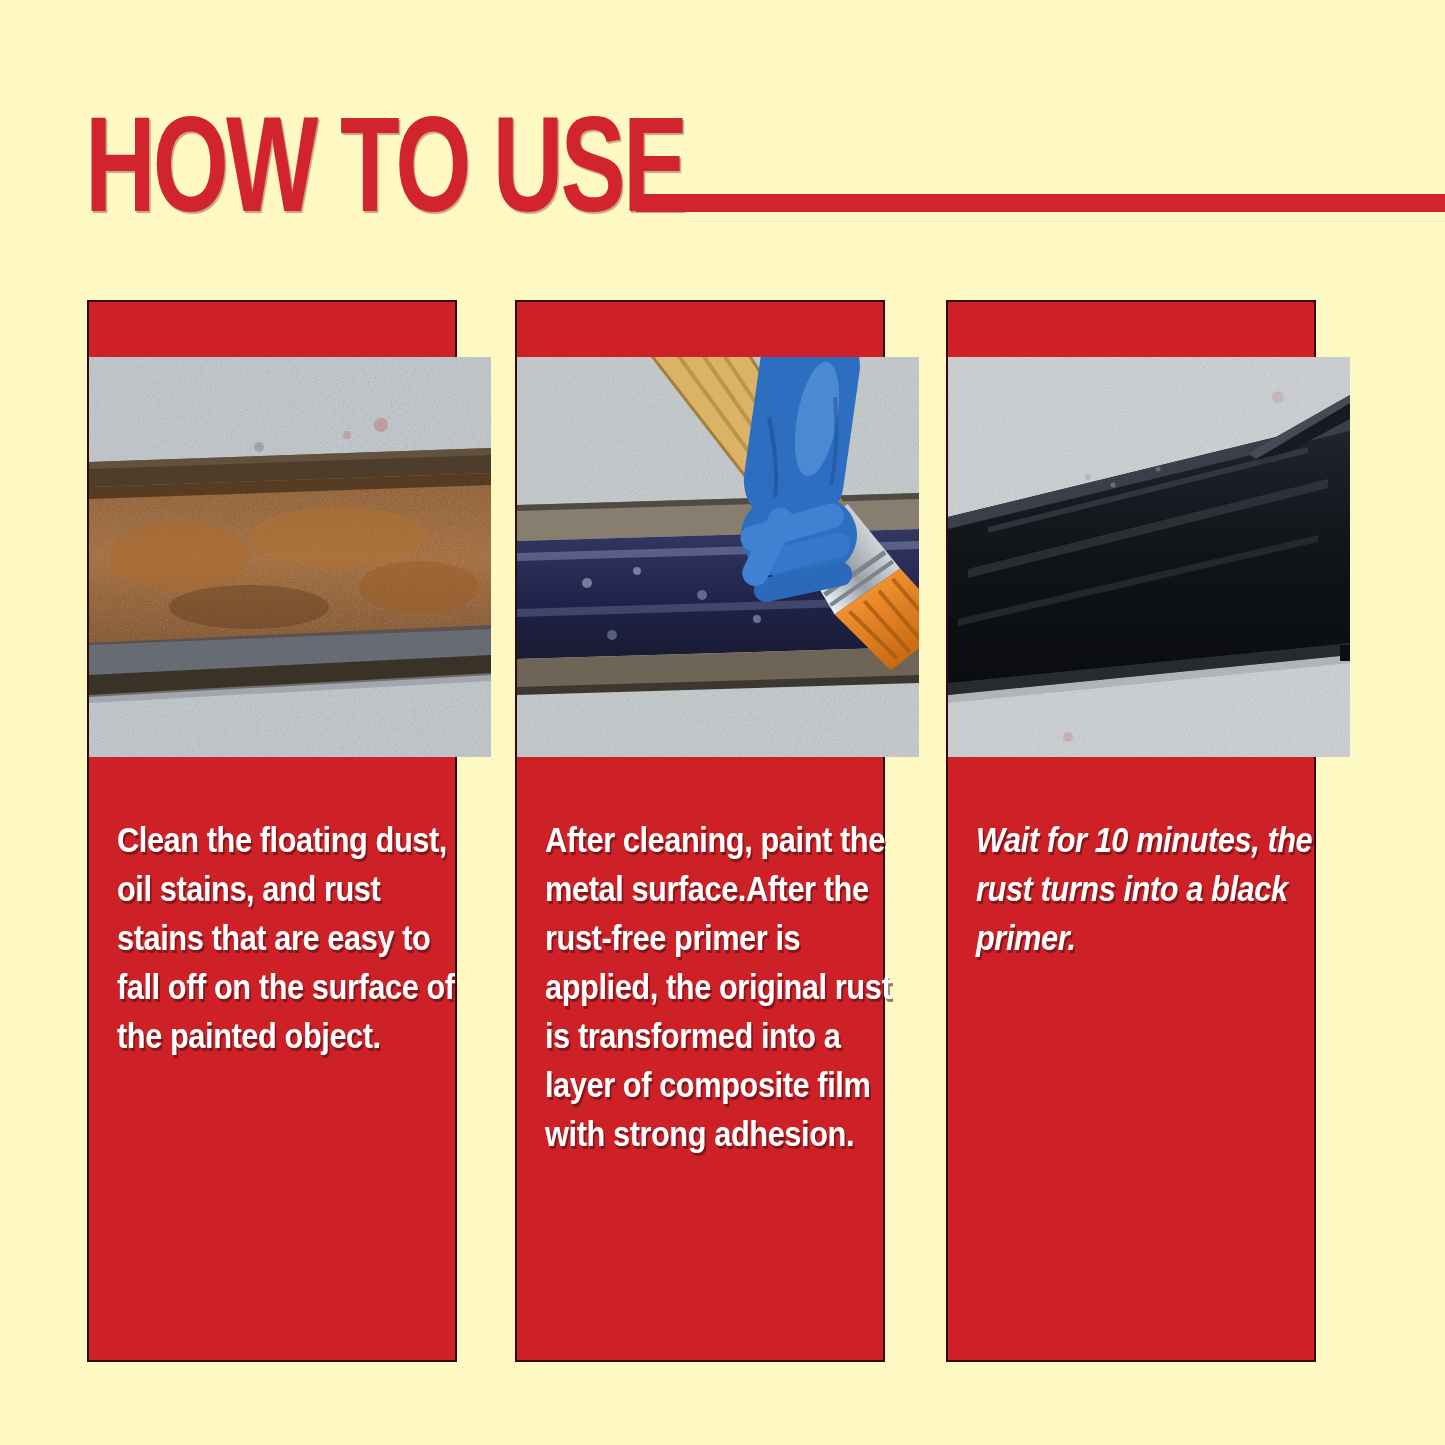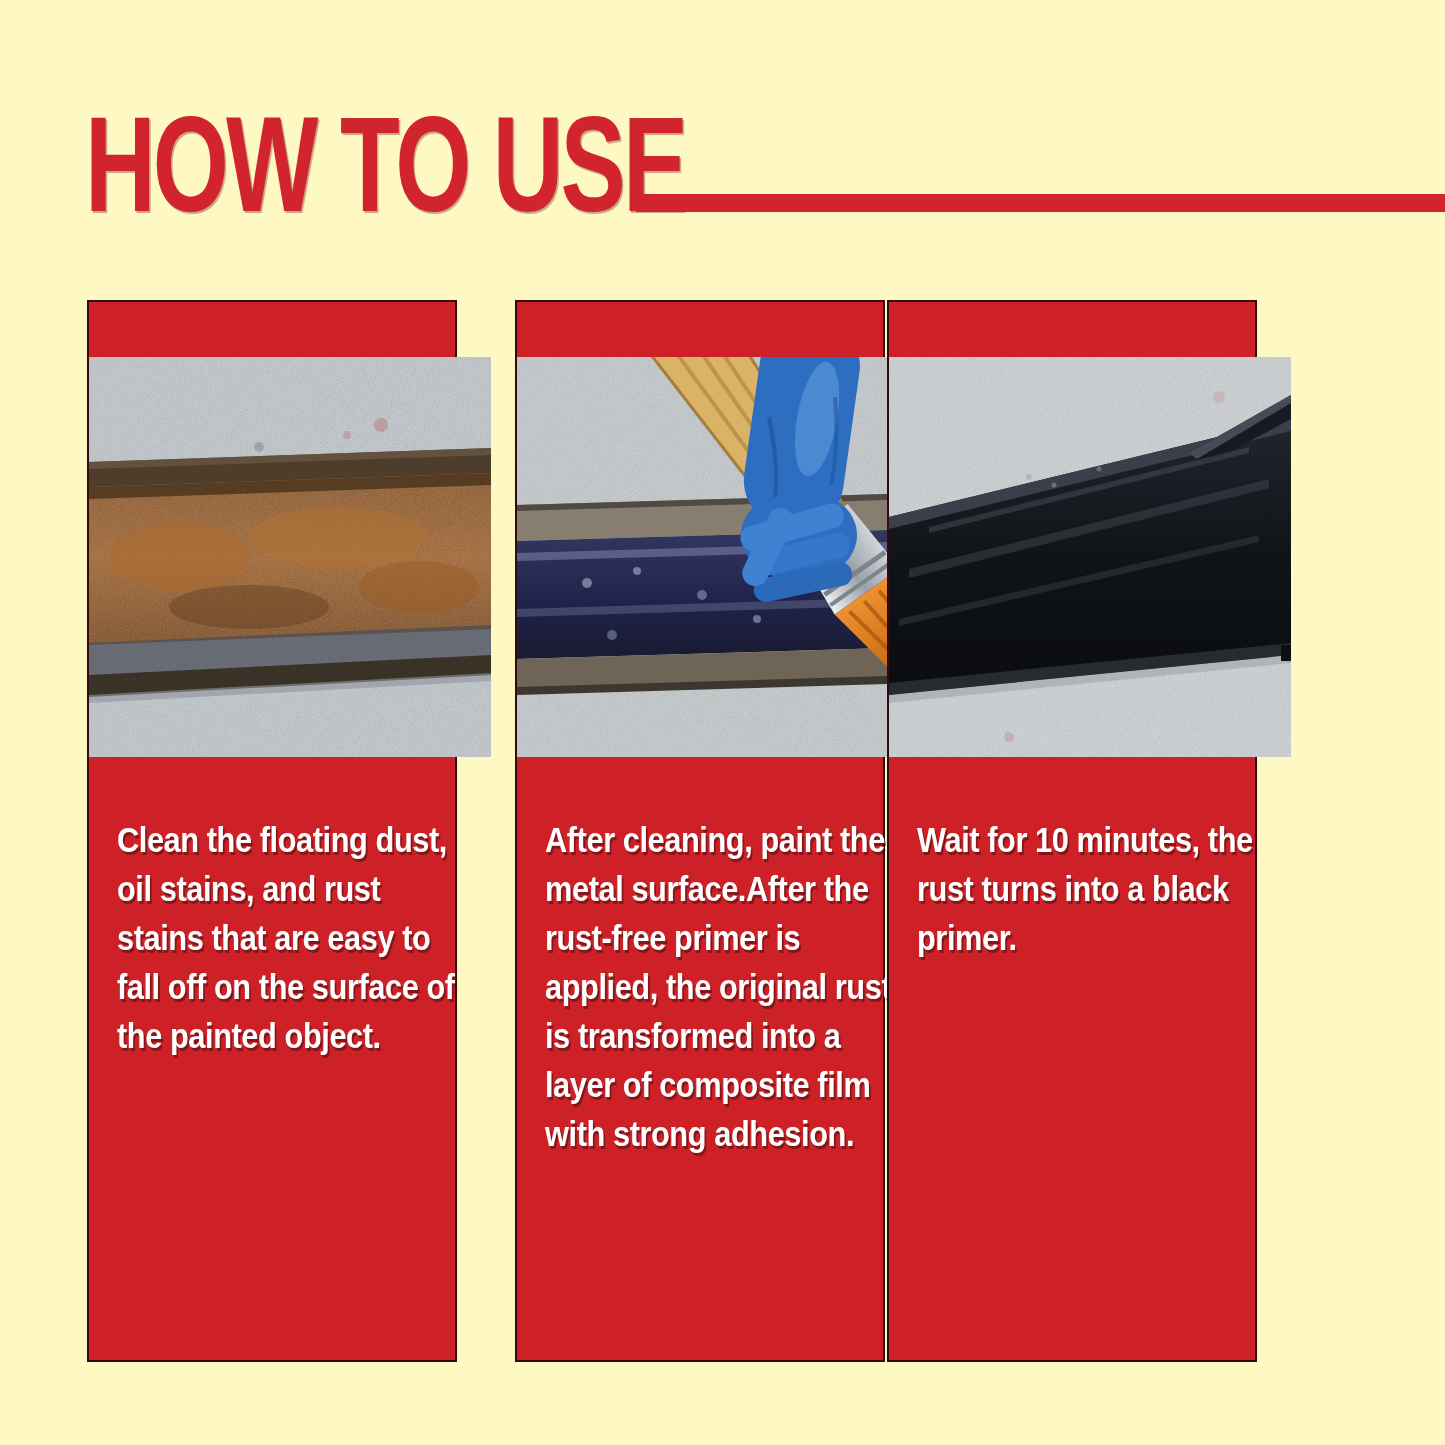--- a/index.html
+++ b/index.html
@@ -17,21 +17,21 @@
   .title-underline{
     position:absolute;left:636px;top:194px;height:18px;width:809px;
     background:#d2242e;
   }
   .panel{
     position:absolute;top:300px;width:370px;height:1062px;
     background:#cd2127;border:2px solid #330a0e;box-sizing:border-box;
   }
   .panel-1{left:87px;}
   .panel-2{left:515px;}
-  .panel-3{left:887px;}
+  .panel-3{left:946px;font-style:italic;}
   .photo{
     position:absolute;left:0;top:55px;width:402px;height:400px;overflow:hidden;
   }
   .photo svg{display:block;}
   .caption{
     position:absolute;left:28px;top:513px;margin:0;width:394px;
     transform:scaleX(0.88);transform-origin:0 0;
     font-size:35px;line-height:49px;font-weight:700;color:#ffffff;
     text-shadow:2px 3px 0 rgba(70,15,15,0.55);
     letter-spacing:-0.5px;

